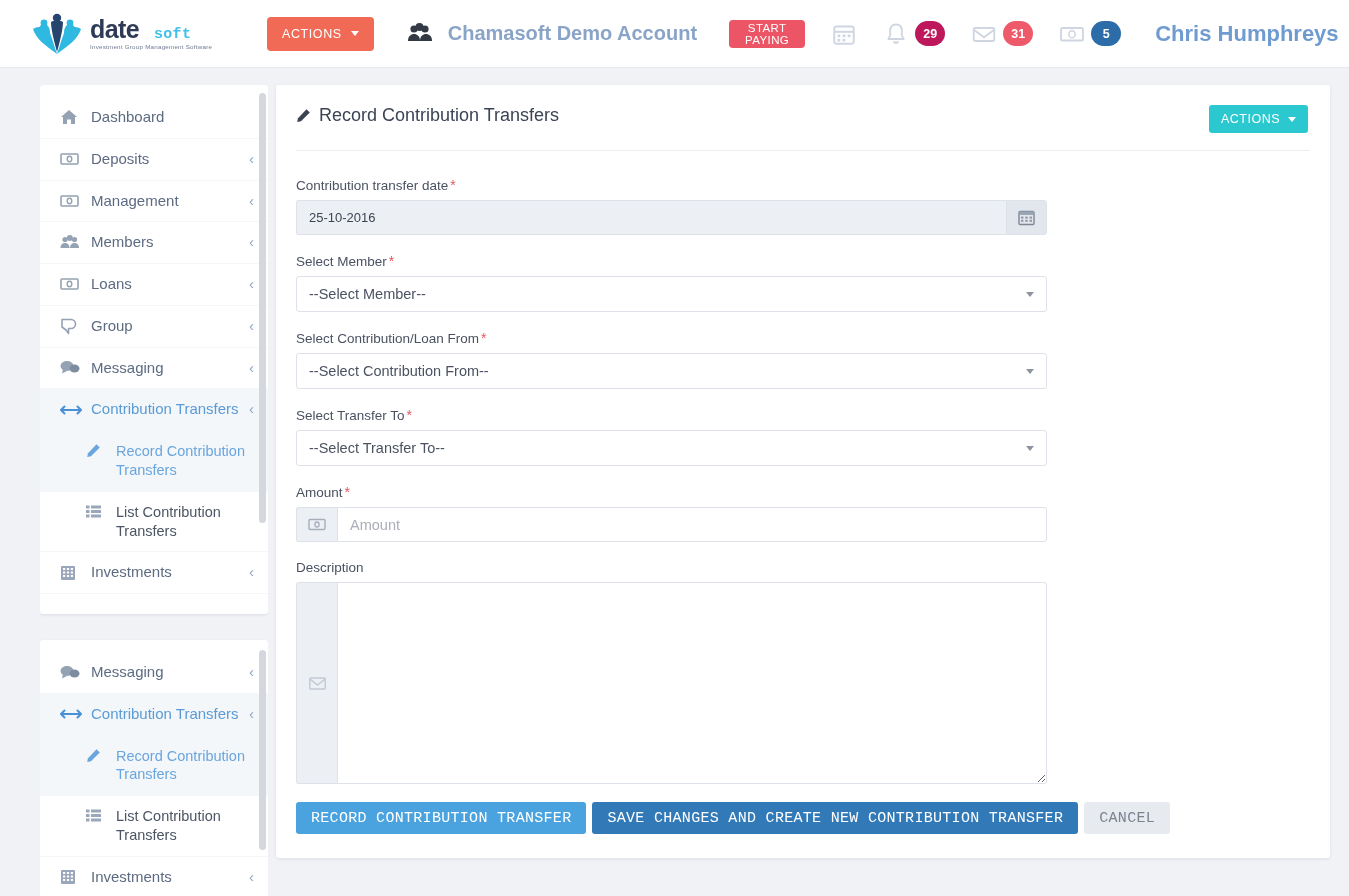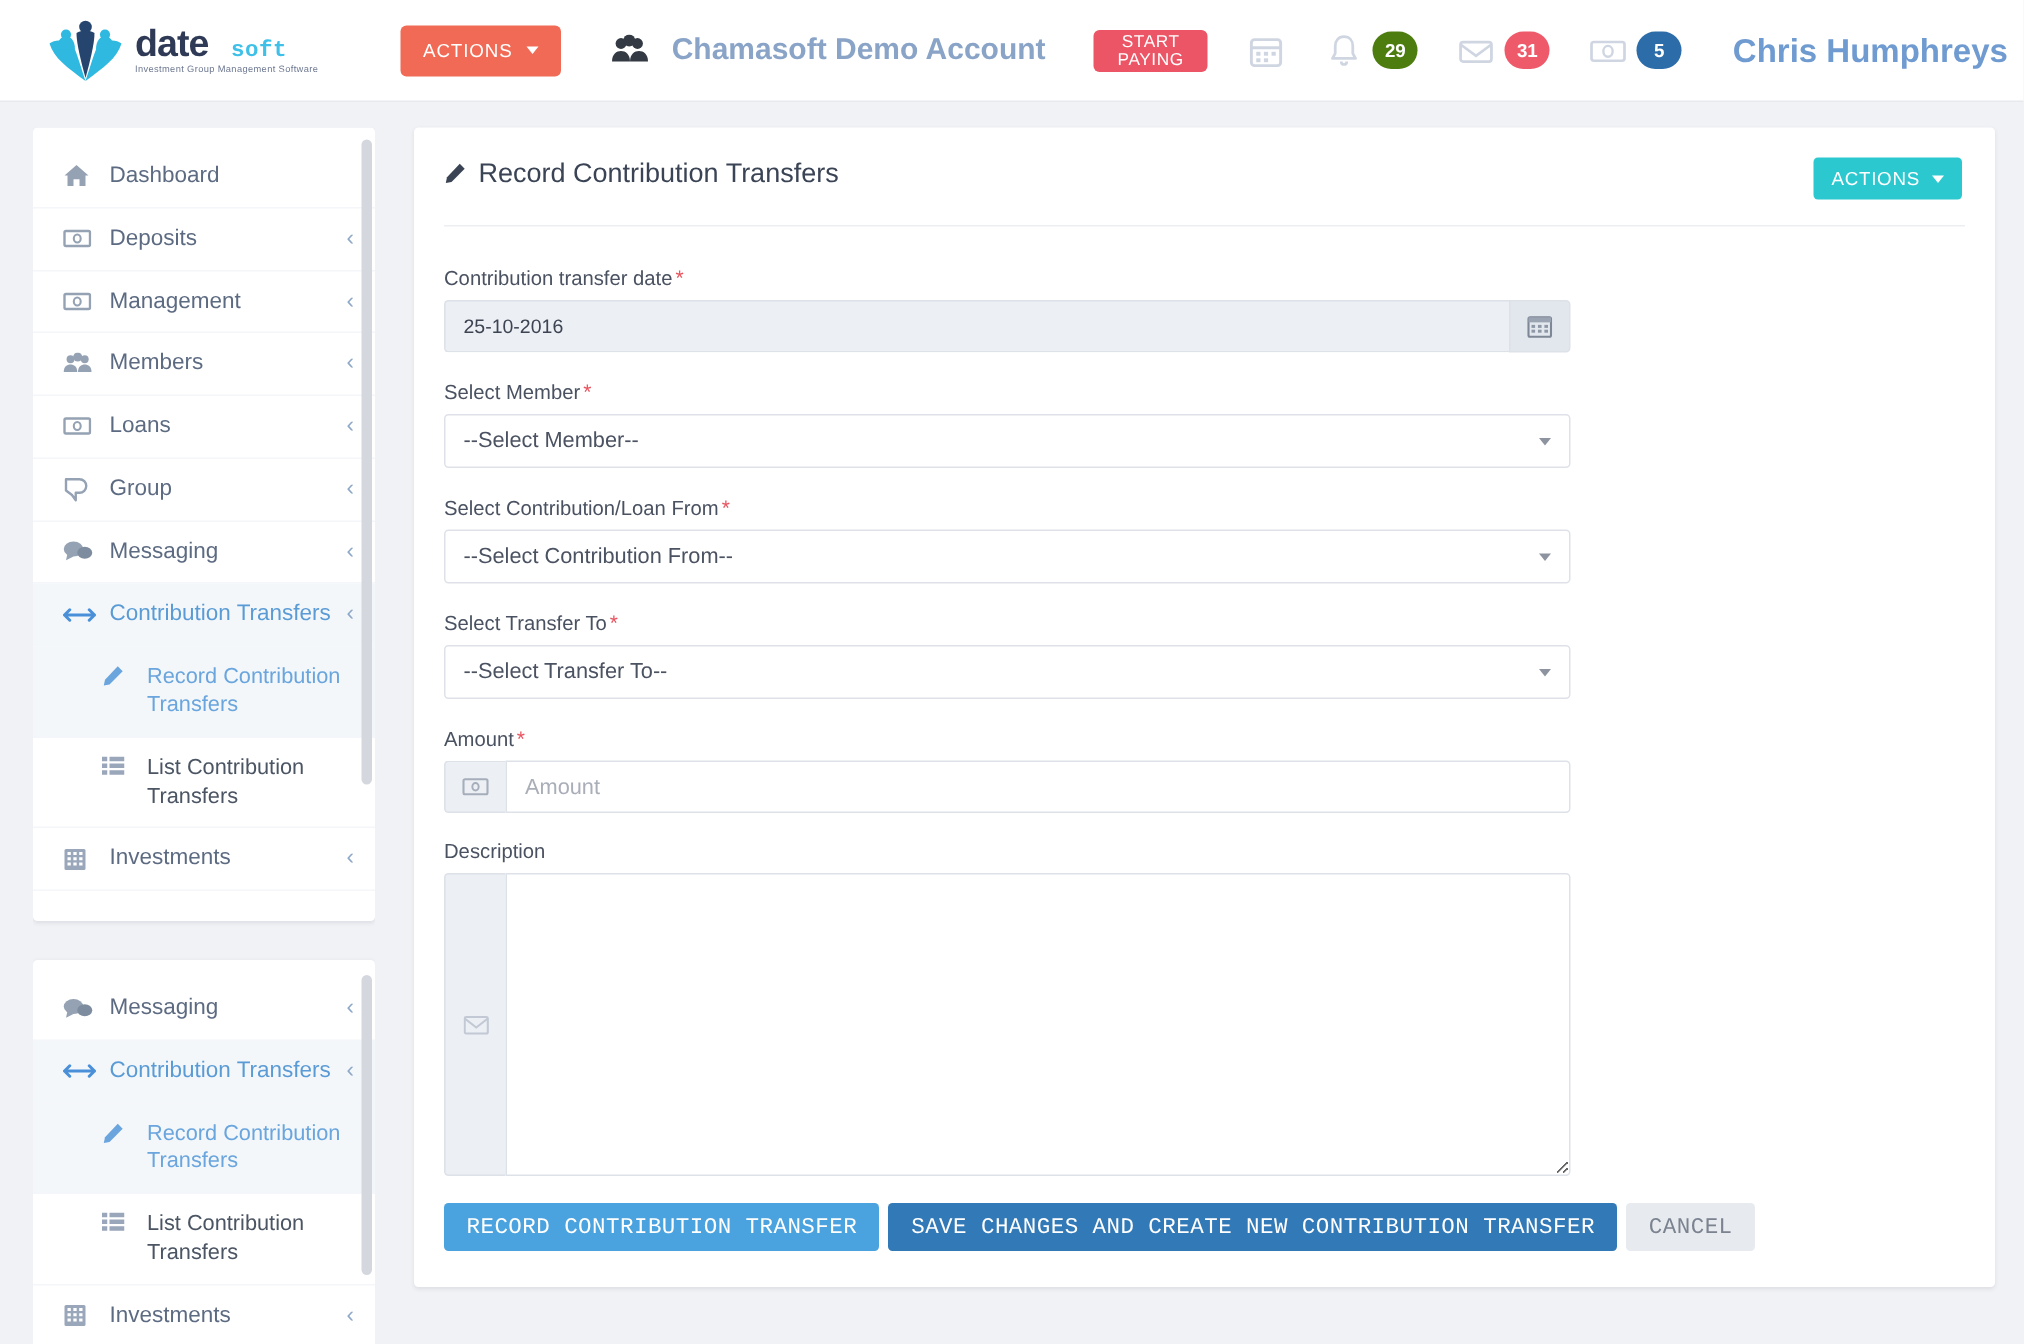--- a/index.html
+++ b/index.html
@@ -89,21 +89,21 @@
     overflow: hidden; cursor: pointer;
   }
   .avatar-body {
     width: 18px; height: 20px; background: #fff;
     border-radius: 9px 9px 5px 5px; margin-bottom: 2px;
   }
   .logout-icon { margin-left: 26px; width: 24px; height: 24px; cursor: pointer; }
 
   
   .sidebar-viewport {
-    position: absolute; left: 22px; top: 85px;
+    position: absolute; left: 40px; top: 85px;
     width: 228px; height: 811px;
     overflow: hidden;
   }
   .side-panel {
     background: #fff; border-radius: 3px;
     box-shadow: 0 1px 3px rgba(40,50,70,.10);
     position: absolute; left: 0; width: 228px;
     padding: 12px 0 0 0;
   }
   .panel-a { top: 0; height: 529px; }
@@ -286,21 +286,21 @@
         <rect x="6" y="16.5" width="2.6" height="2.4" fill="#cfd6e2"></rect>
         <rect x="10.7" y="16.5" width="2.6" height="2.4" fill="#cfd6e2"></rect>
       </svg>
     </div>
 
     <div class="icon-slot">
       <svg class="ticon" viewBox="0 0 24 24">
         <path d="M12 3.2 C8.6 3.2 6.6 5.6 6.6 9 L6.6 13.5 L4.9 16.6 L19.1 16.6 L17.4 13.5 L17.4 9 C17.4 5.6 15.4 3.2 12 3.2 Z" fill="none" stroke="#cfd6e2" stroke-width="1.7" stroke-linejoin="round"></path>
         <path d="M10.3 18.4 C10.3 19.5 11 20.3 12 20.3 C13 20.3 13.7 19.5 13.7 18.4" fill="none" stroke="#cfd6e2" stroke-width="1.7"></path>
       </svg>
-      <span class="badge" style="background:#4d7c0f">29</span>
+      <span class="badge" style="background:#be185d">29</span>
     </div>
 
     <div class="icon-slot">
       <svg class="ticon" viewBox="0 0 24 24">
         <rect x="2.5" y="6.5" width="19" height="12" rx="1.6" fill="none" stroke="#cfd6e2" stroke-width="1.7"></rect>
         <path d="M2.5 8 L12 15 L21.5 8" fill="none" stroke="#cfd6e2" stroke-width="1.7"></path>
       </svg>
       <span class="badge" style="background:#ef5a6b">31</span>
     </div>
 

